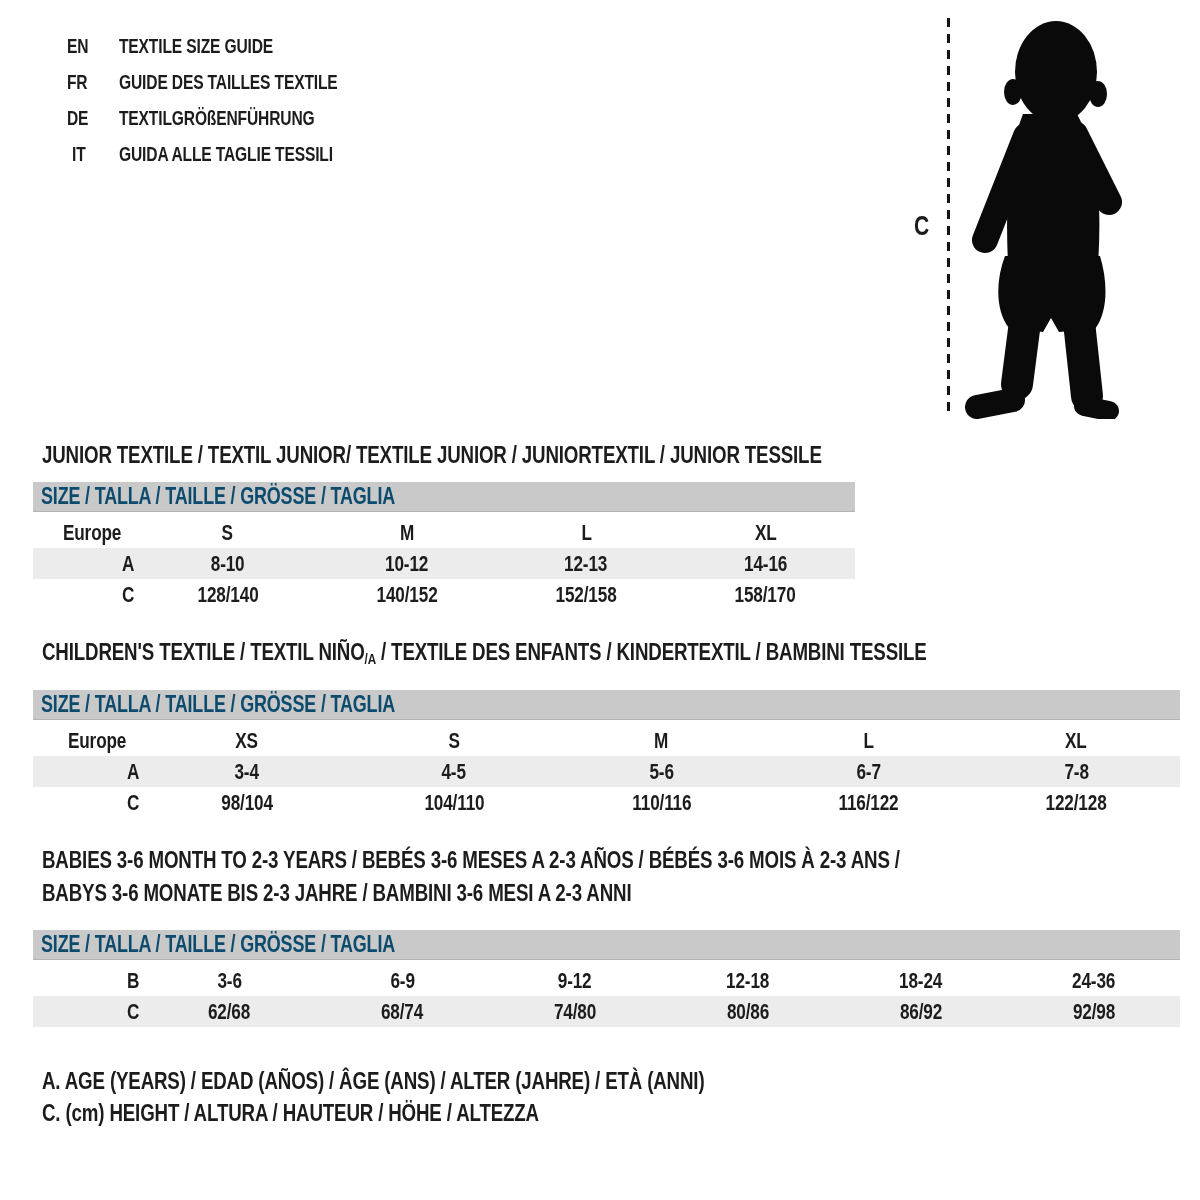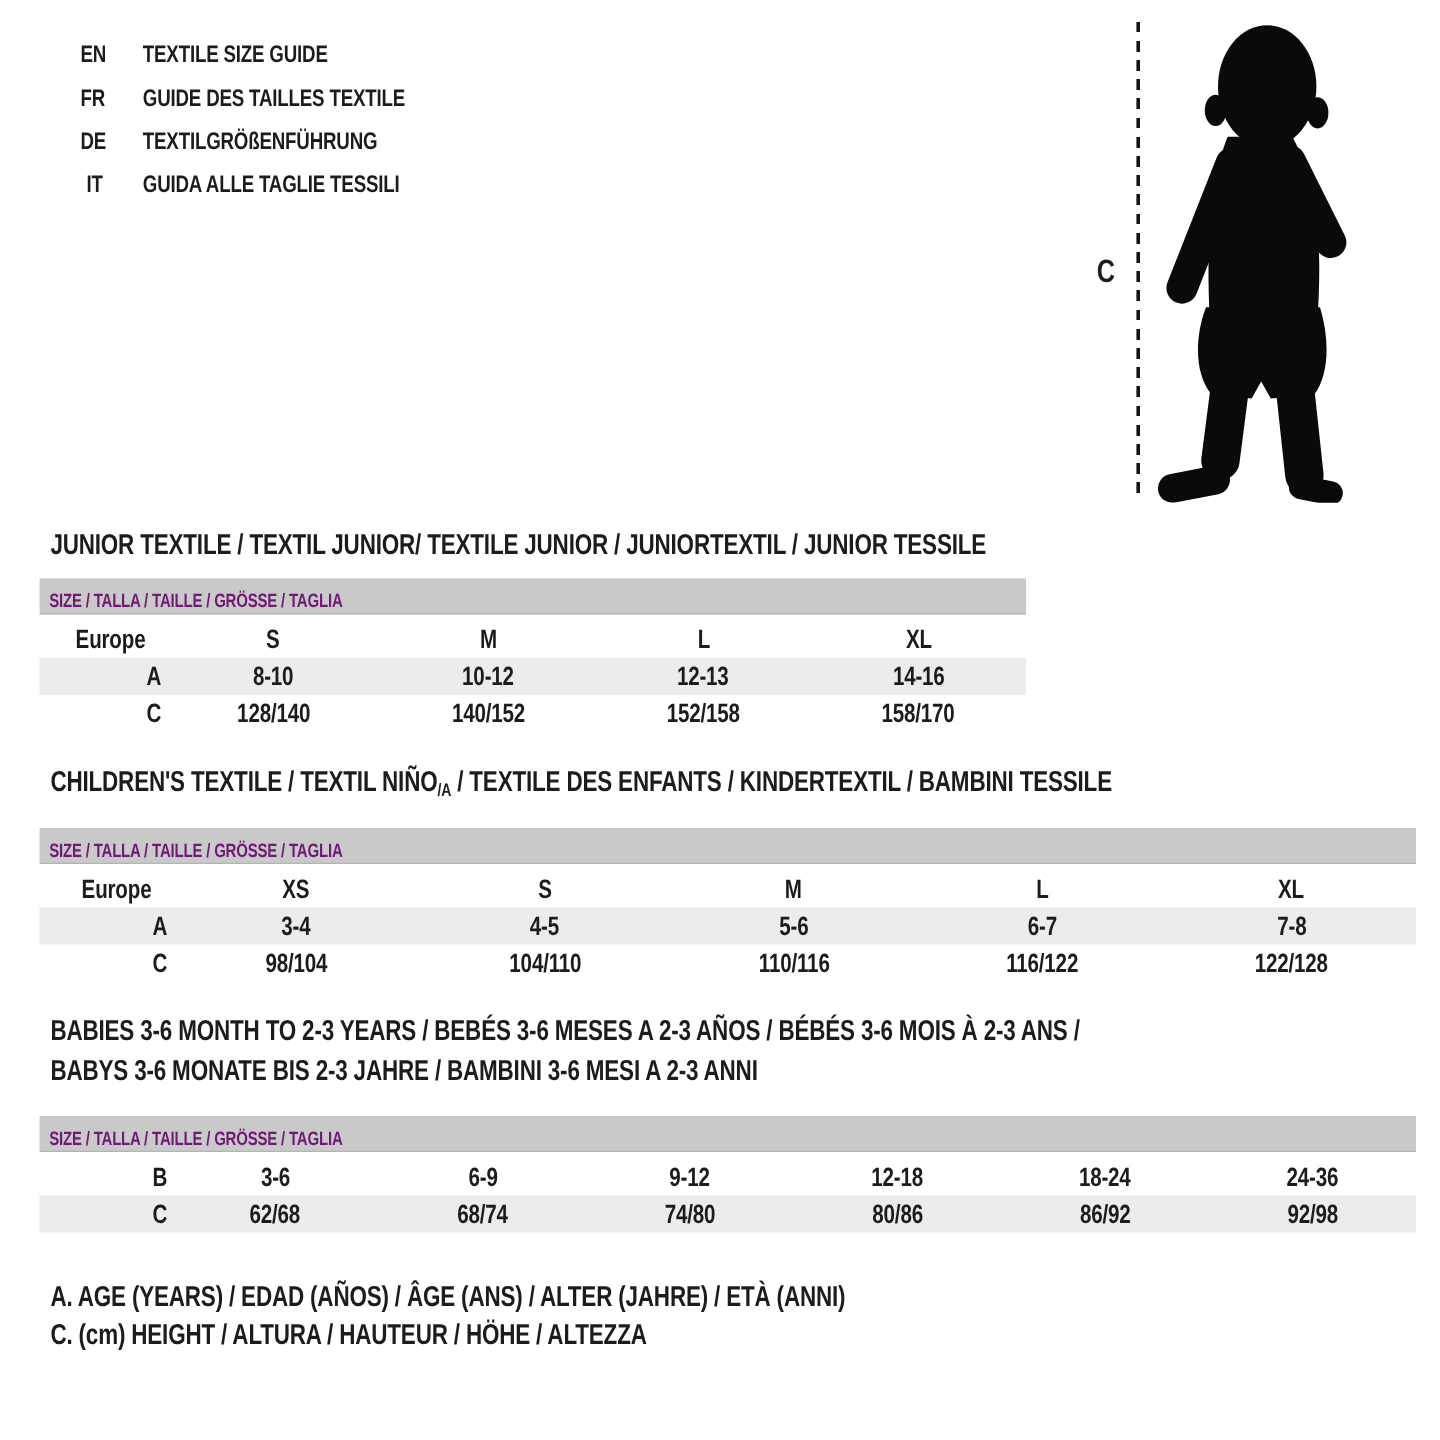--- a/index.html
+++ b/index.html
@@ -35,22 +35,22 @@
   .sub { font-size:15px; vertical-align:-4px; }
 
   
   .tbl { position:absolute; left:33px; }
   #tbl-junior { top:482px; width:822px; }
   #tbl-children { top:690px; width:1147px; }
   #tbl-babies { top:930px; width:1147px; }
   .band {
     height:30px; box-sizing:border-box; margin-bottom:5px;
     background:var(--band-bg, #c9c9c9); border-bottom:1px solid #b3b3b3;
-    display:flex; align-items:flex-end; padding-left:8px;
-    font-size:16px; color:#701a75;
+    display:flex; align-items:center; padding-left:8px;
+    font-size:23px; color:#0c4a6e;
   }
   .row { display:grid; height:31px; align-items:center; font-size:22px; }
   #tbl-junior .row   { grid-template-columns:105px repeat(4,1fr); }
   #tbl-children .row { grid-template-columns:110px repeat(5,1fr); }
   #tbl-babies .row   { grid-template-columns:110px repeat(6,1fr); }
   .row.shade { background:var(--stripe-bg, #ececec); }
   .cell { text-align:center; }
   .cell.first { text-align:right; padding-left:8px; }
 
   

